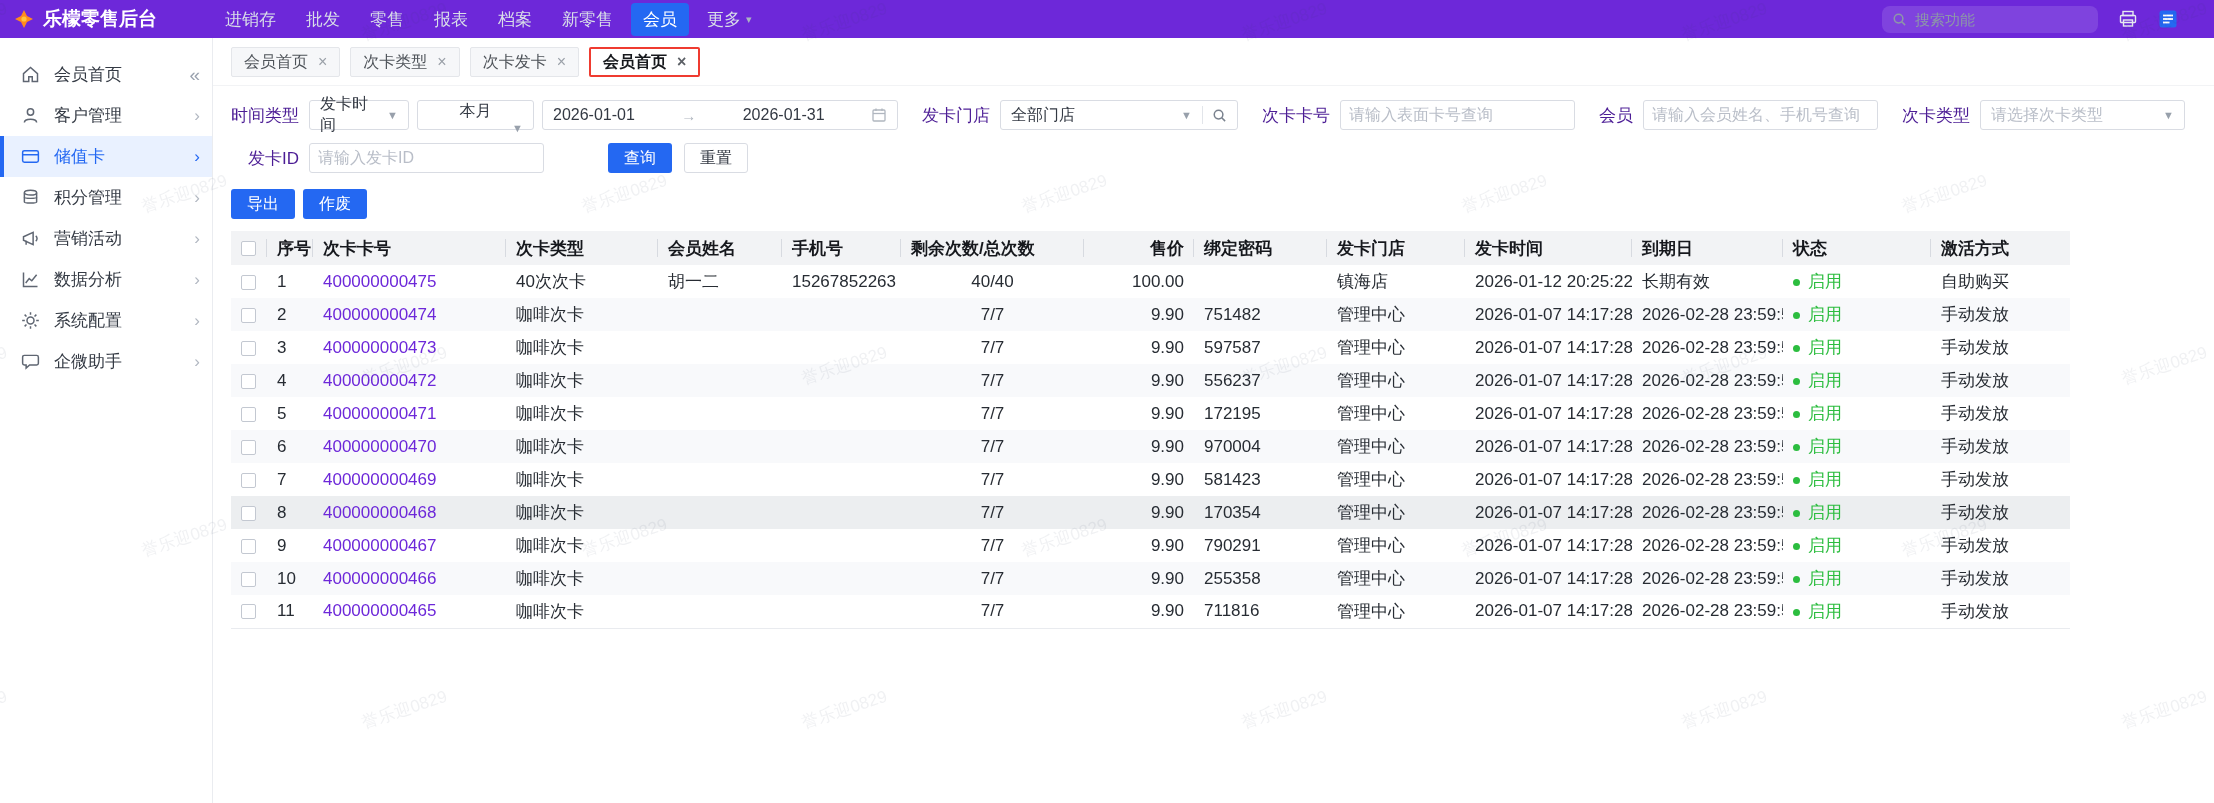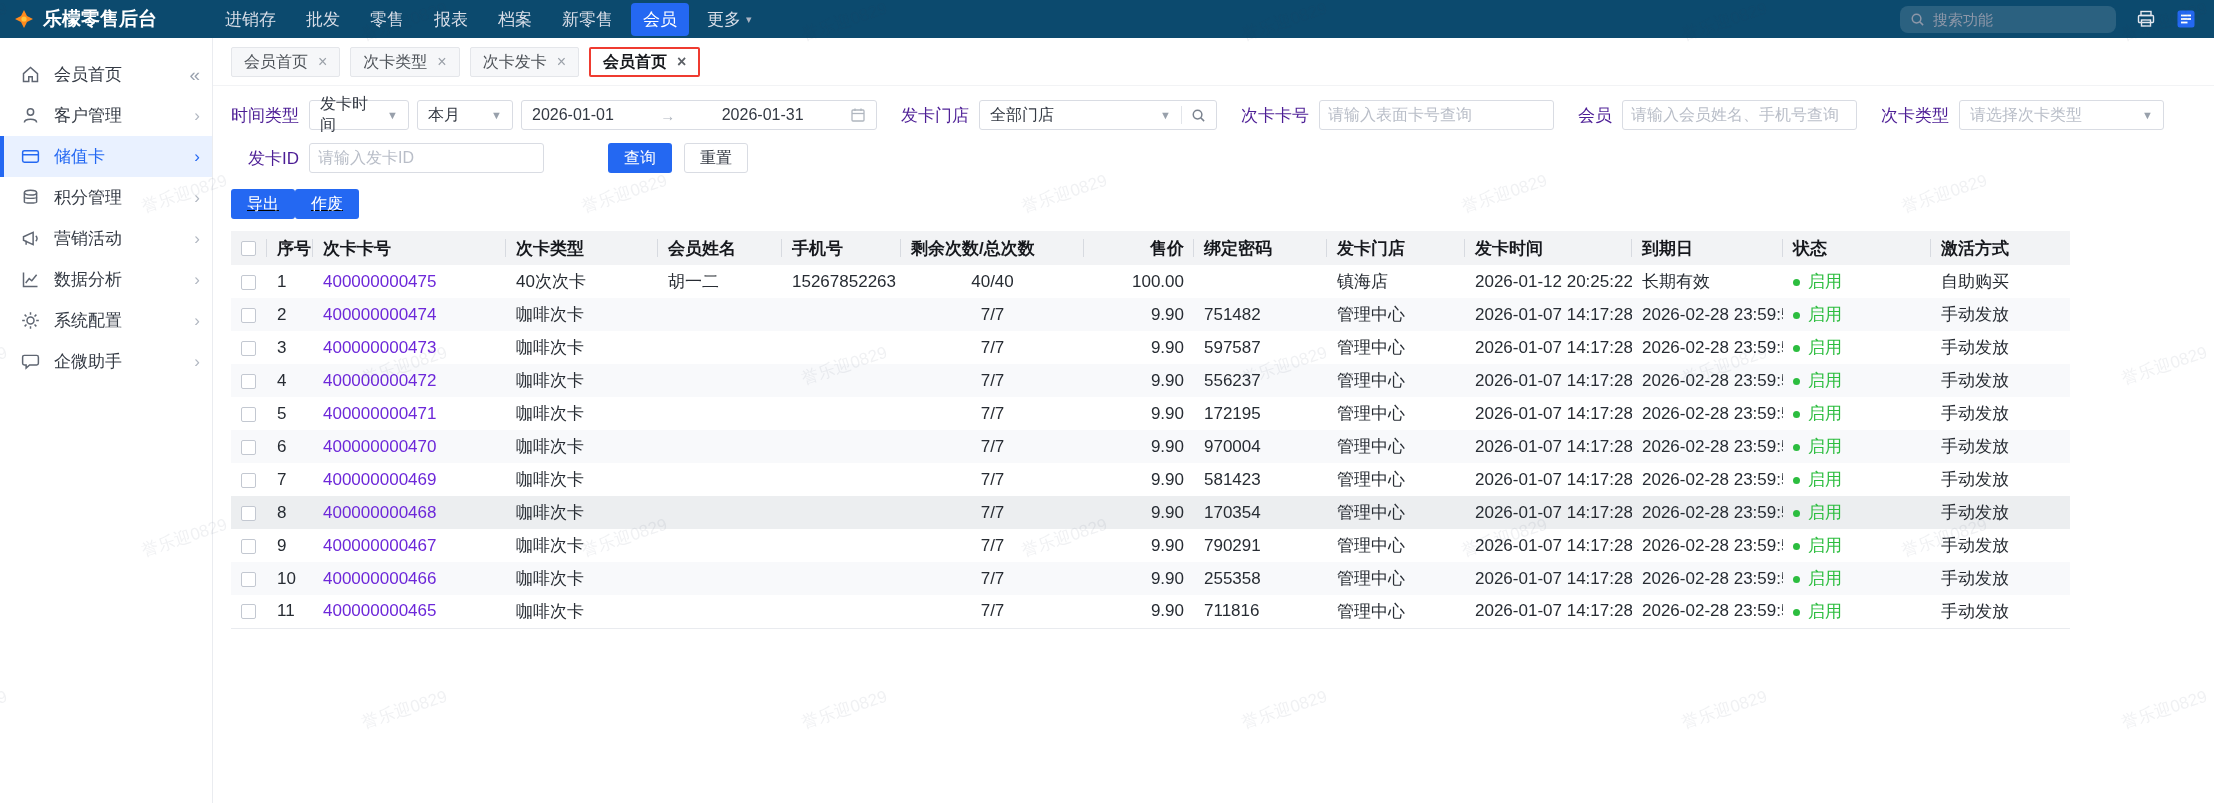--- a/index.html
+++ b/index.html
@@ -1,19 +1,19 @@
 <!DOCTYPE html>
 <html><head>
 <meta charset="utf-8">
 <style>
   * { margin:0; padding:0; box-sizing:border-box; }
   html,body { width:2214px; height:803px; overflow:hidden; font-family:"Liberation Sans","DejaVu Sans",sans-serif; background:#fff; position:relative; }
 
   
-  .topbar { height:38px; background:#0c4a6e; display:flex; align-items:center; padding:0 18px 0 14px; color:#e6e9f0; }
+  .topbar { height:38px; background:#6d28d9; display:flex; align-items:center; padding:0 36px 0 14px; color:#e6e9f0; }
   .logo { display:flex; align-items:center; gap:9px; width:196px; flex:0 0 auto; }
   .logo-text { font-size:19px; font-weight:700; color:#fff; white-space:nowrap; }
   .nav { display:flex; align-items:center; }
   .nav-item { margin:0 3px; padding:5px 12px; border-radius:4px; font-size:17px; color:#d9dee8; cursor:pointer; white-space:nowrap; display:flex; align-items:center; gap:5px;}
   .nav-item.active { background:#2468f2; color:#fff; }
   .nav-caret { font-size:11px; color:#aab3c2; }
   .topbar-right { margin-left:auto; display:flex; align-items:center; gap:20px; }
   .topbar-search { width:216px; height:27px; background:rgba(255,255,255,.13); border-radius:8px; display:flex; align-items:center; gap:8px; padding:0 10px; }
   .topbar-search input { background:transparent; border:none; outline:none; color:#cfd5e0; font-size:15px; width:160px; }
   .topbar-search input::placeholder { color:#8d97a8; }
@@ -44,34 +44,34 @@
   .frow { display:flex; align-items:center; gap:24px; margin-bottom:13px; }
   .fgroup { display:flex; align-items:center; flex:0 0 auto; }
   .flabel { font-size:17px; color:#4c1d95; margin-right:10px; white-space:nowrap; }
   .flabel.w { min-width:68px; text-align:right; }
   .ctrl { height:30px; border:1px solid #d9dce3; border-radius:3px; background:#fff; display:flex; align-items:center; font-size:16px; color:#333943; padding:0 10px; cursor:pointer; }
   .ctrl .caret { margin-left:auto; color:#98a0ab; font-size:11px; padding-left:8px; }
   .ctrl .ph { color:#b9bec8; }
   input.ctrl { cursor:text;padding-left:8px; }
   input.ctrl::placeholder { color:#b9bec8; }
   .sel-sm { width:100px; }
-  .sel-md { width:96px; margin-left:8px; }
+  .sel-md { width:117px; margin-left:8px;flex-direction:column; }
   .daterange { width:356px; margin-left:8px; justify-content:space-between; cursor:pointer; }
   .dr-arrow { color:#b0b6bf; font-size:15px; }
   .sel-store { width:238px; }
   .store-div { width:1px; height:18px; background:#e2e5ea; margin:0 9px 0 10px; }
   .inp { width:235px; }
   .sel-type { width:205px; }
   .btn { height:30px; padding:0 15px; border-radius:3px; font-size:16px; border:1px solid transparent; cursor:pointer; font-family:inherit; }
   .btn-primary { background:#2468f2; color:#fff; }
   .btn-plain { background:#fff; border-color:#d9dce3; color:#333943; }
   .search-gap { margin-left:40px; display:flex; gap:12px; }
 
   
-  .actions { padding:3px 18px 12px; display:flex; gap:0;text-decoration:underline; }
+  .actions { padding:3px 18px 12px; display:flex; gap:8px; }
 
   
   .table-wrap { padding:0 18px; }
   table { border-collapse:collapse; table-layout:fixed; width:1839px; font-size:17px; }
   thead th { background:#f2f3f5; height:34px; font-weight:700; color:#16181d; text-align:left; padding:0 10px; position:relative; white-space:nowrap; overflow:hidden; }
   thead th:not(:last-child)::after { content:''; position:absolute; right:0; top:8px; bottom:8px; width:1px; background:#d7dae0; }
   tbody td { height:33px; padding:0 10px; color:#272c33; white-space:nowrap; overflow:hidden; }
   tbody tr:nth-child(even) { background:#f8f9fb; }
   tbody tr.highlight { background:#eceef0; }
   tbody tr:last-child td { border-bottom:1px solid #e9ebef; }

